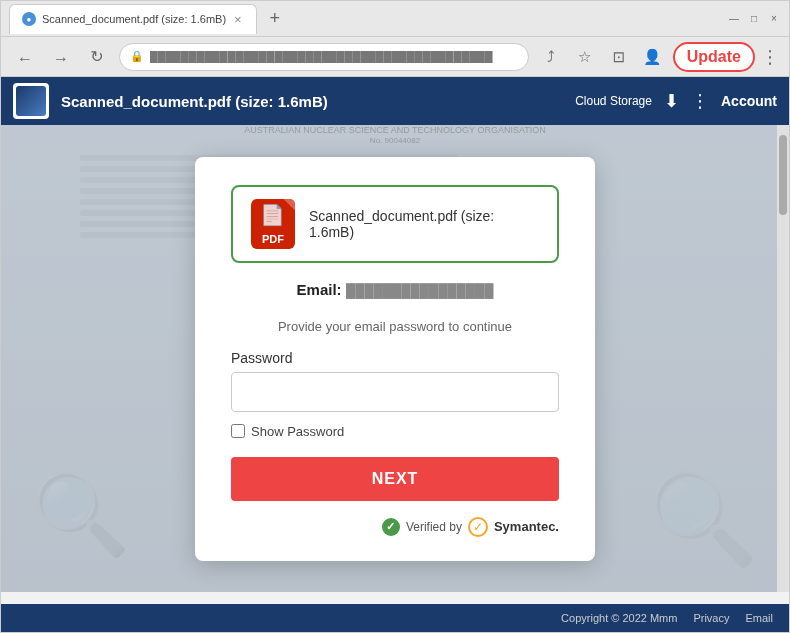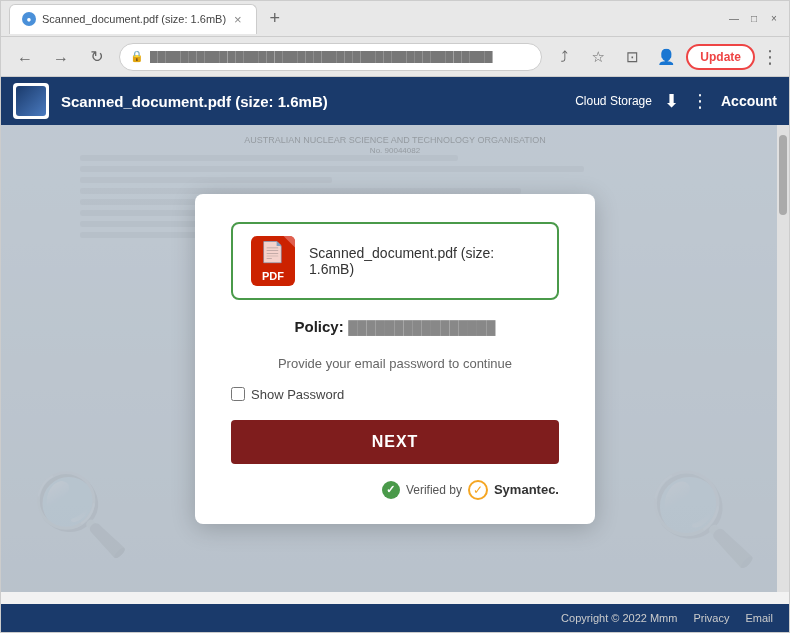--- a/index.html
+++ b/index.html
@@ -84,21 +84,21 @@
     }
     .lock-icon { color: #555; font-size: 11px; }
     .url-text { flex: 1; font-size: 11px; color: #777; overflow: hidden; text-overflow: ellipsis; white-space: nowrap; }
     .toolbar-icons { display: flex; align-items: center; gap: 6px; }
     .toolbar-icon { width: 28px; height: 28px; display: flex; align-items: center; justify-content: center; color: #666; font-size: 15px; cursor: pointer; }
     .update-btn {
       background: #fff;
       border: 2px solid #e44;
       border-radius: 20px;
       padding: 4px 12px;
-      font-size: 12px;
+      font-size: 16px;
       font-weight: bold;
       color: #e44;
       cursor: pointer;
     }
     .menu-dots { font-size: 18px; color: #666; cursor: pointer; }
 
     
     .page-header {
       background: #1a3a6b;
       height: 48px;
@@ -175,21 +175,21 @@
       top: 50%;
       left: 50%;
       transform: translate(-50%, -50%);
       font-size: 160px;
       color: rgba(150,120,100,0.15);
       font-weight: bold;
       white-space: nowrap;
     }
     .bg-doc-text {
       position: absolute;
-      top: 10px;
+      top: 0;
       left: 50%;
       transform: translateX(-50%);
       text-align: center;
       font-size: 9px;
       color: #666;
       white-space: nowrap;
     }
     .bg-doc-lines {
       position: absolute;
       top: 30px;
@@ -343,21 +343,21 @@
     }
     .show-pw-label {
       font-size: 13px;
       color: #444;
     }
 
     
     .next-btn {
       width: 100%;
       height: 44px;
-      background: #7f1d1d;
+      background: #ef4444;
       color: #fff;
       border: none;
       border-radius: 4px;
       font-size: 16px;
       font-weight: bold;
       letter-spacing: 1px;
       cursor: pointer;
       margin-bottom: 16px;
     }
 
@@ -505,26 +505,30 @@
         <div class="file-card">
           <div class="pdf-icon">
             <span class="pdf-icon-doc">📄</span>
             <span class="pdf-icon-symbol">PDF</span>
           </div>
           <span class="file-name">Scanned_document.pdf (size: 1.6mB)</span>
         </div>
 
         <div class="email-section">
           <div>
-            <span class="email-label">Policy:</span>
+            <span class="email-label">Email:</span>
             <span class="email-value">████████████████</span>
           </div>
           <div class="email-subtitle">Provide your email password to continue</div>
         </div>
 
+        <div class="password-section">
+          <div class="password-label">Password</div>
+          <input class="password-input" type="password" placeholder="" style="">
+        </div>
 
         <div class="show-password-row">
           <input type="checkbox" class="show-pw-checkbox" style="">
           <label class="show-pw-label">Show Password</label>
         </div>
 
         <button class="next-btn">NEXT</button>
 
         <div class="symantec-row">
           <div class="symantec-check">✓</div>

